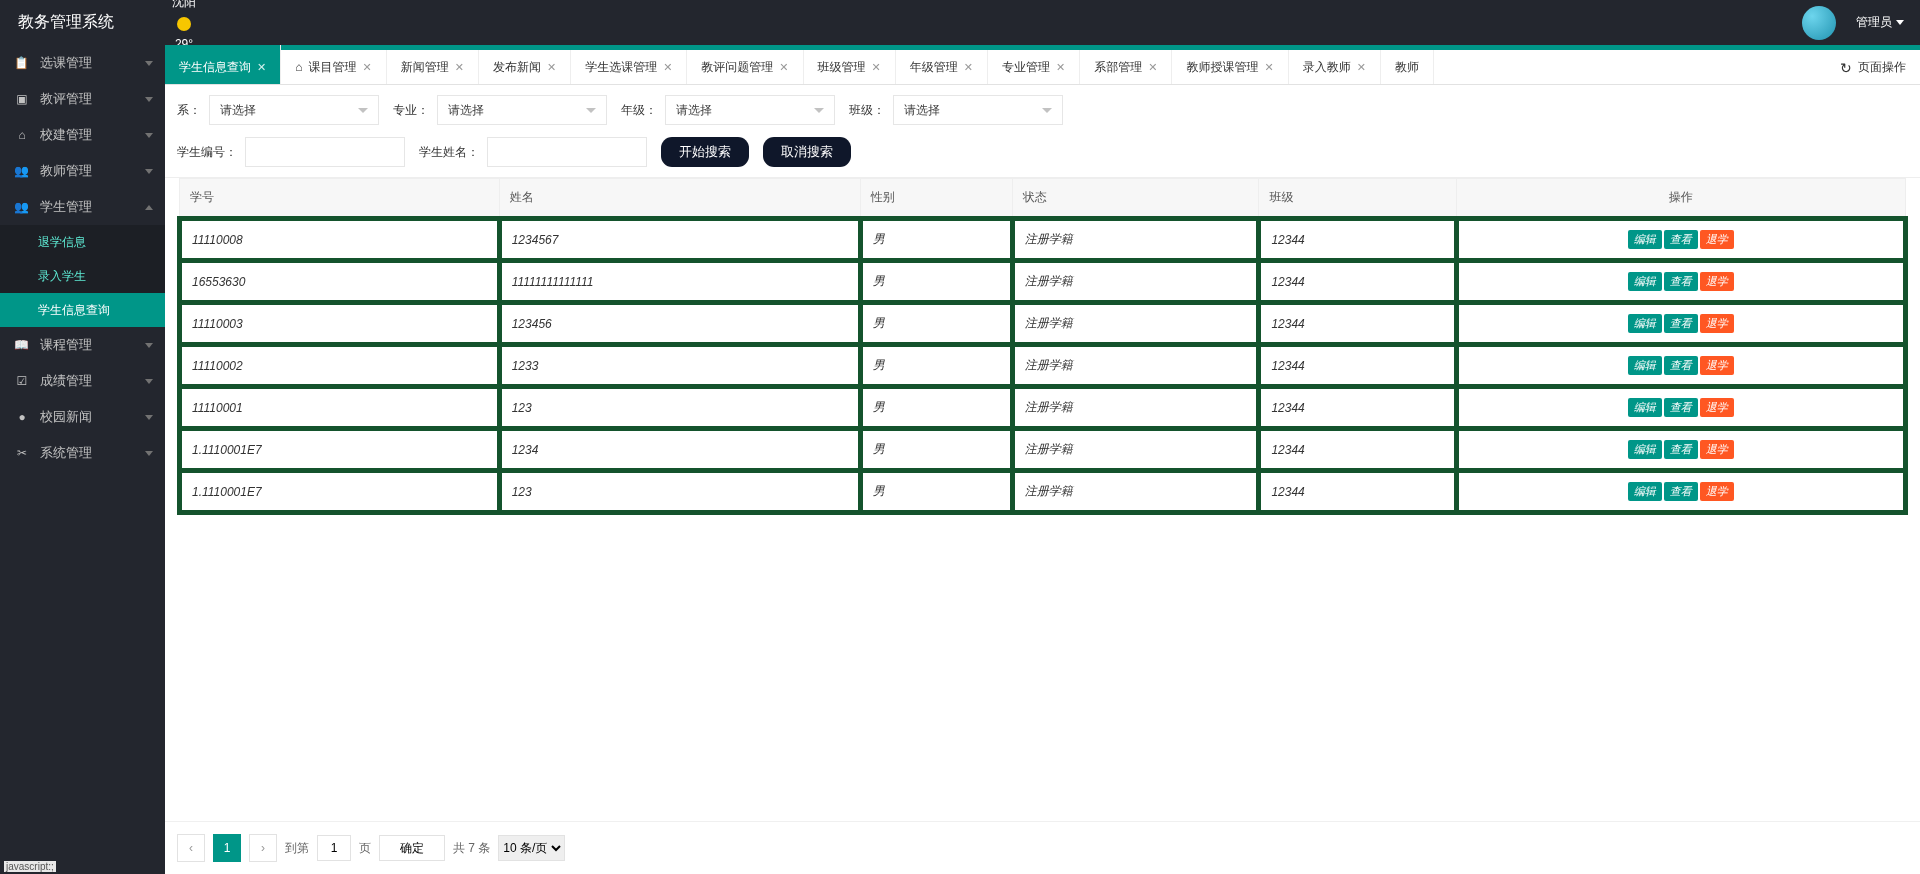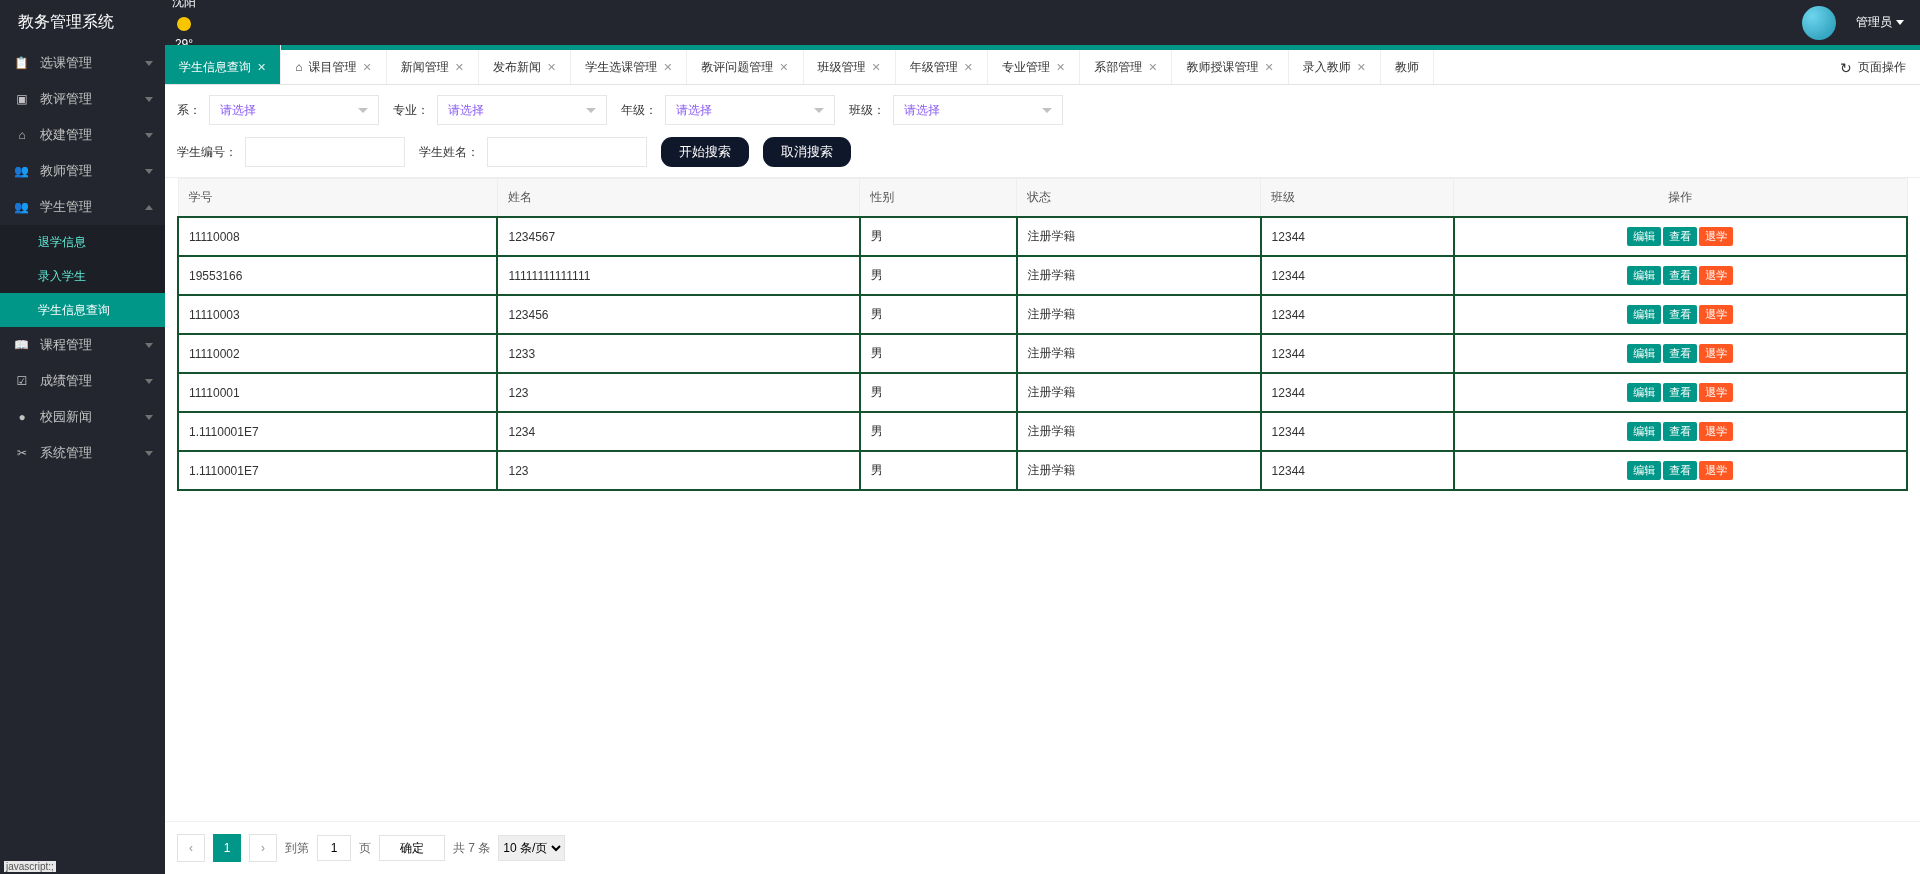--- a/index.html
+++ b/index.html
@@ -37,31 +37,31 @@
 .tab .home-icon { margin-right: 6px; }
 .page-ops { margin-left: auto; display: flex; align-items: center; padding: 0 14px; font-size: 12px; color: #333; cursor: pointer; gap: 4px; }
 .refresh-icon { display: inline-block; width: 14px; height: 14px; font-size: 14px; }
 
 
 .form-area { padding: 10px 12px; background: #fff; border-bottom: 1px solid #eee; }
 .form-row { display: flex; align-items: center; gap: 14px; flex-wrap: wrap; }
 .form-row + .form-row { margin-top: 12px; }
 .form-group { display: flex; align-items: center; gap: 8px; }
 .form-label { font-size: 12px; color: #333; white-space: nowrap; }
-.sel { width: 170px; height: 30px; border: 1px solid #e6e6e6; background: #fff; padding: 0 8px 0 10px; font-size: 12px; color: #8b5cf6; position: relative; line-height: 28px; }
+.sel { width: 170px; height: 30px; border: 1px solid #e6e6e6; background: #fff; padding: 0 8px 0 10px; font-size: 12px; color: #404040; position: relative; line-height: 28px; }
 .sel::after { content: ""; position: absolute; right: 10px; top: 12px; width: 0; height: 0; border-left: 5px solid transparent; border-right: 5px solid transparent; border-top: 5px solid #c2c2c2; }
 .inp { width: 160px; height: 30px; border: 1px solid #e6e6e6; padding: 0 10px; font-size: 12px; }
 .btn { height: 30px; padding: 0 18px; border: none; border-radius: 2px; font-size: 13px; color: #fff; cursor: pointer; }
 .btn-primary { background: #0f172a; border-radius: 11px; }
 
 
 .table-wrap { flex: 1; padding: 0 12px; background: #fff; overflow: auto; }
 .table { width: 100%; border-collapse: collapse; font-size: 12px; }
 .table th { background: #f7f7f7; text-align: left; font-weight: normal; color: #555; padding: 10px 10px; border: 1px solid #eee; }
-.table td { padding: 9px 10px; border: 2px solid #14532d; color: #333; }
+.table td { padding: 9px 10px; border: 5px solid #14532d; color: #333; font-style: italic; }
 .actions-cell { text-align: center; white-space: nowrap; }
 .btn-xs { display: inline-block; padding: 2px 6px; font-size: 11px; color: #fff; border-radius: 2px; margin: 0 1px; cursor: pointer; }
 .btn-teal { background: #009688; }
 .btn-orange { background: #ff5722; }
 
 
 .pager { display: flex; align-items: center; gap: 8px; padding: 12px; font-size: 12px; color: #666; background: #fff; border-top: 1px solid #f0f0f0; }
 .pg-btn { width: 28px; height: 28px; border: 1px solid #e2e2e2; display: flex; align-items: center; justify-content: center; cursor: pointer; color: #999; }
 .pg-btn.active { background: #009688; color: #fff; border-color: #009688; }
 .pg-input { width: 34px; height: 26px; border: 1px solid #e2e2e2; text-align: center; font-size: 12px; }
@@ -250,21 +250,21 @@
         <tbody id="tbody">
             <tr>
               <td>11110008</td>
               <td>1234567</td>
               <td>男</td>
               <td>注册学籍</td>
               <td>12344</td>
               <td class="actions-cell"><span class="btn-xs btn-teal">编辑</span><span class="btn-xs btn-teal">查看</span><span class="btn-xs btn-orange">退学</span></td>
             </tr>
             <tr>
-              <td>19553166</td>
+              <td>16553630</td>
               <td>11111111111111</td>
               <td>男</td>
               <td>注册学籍</td>
               <td>12344</td>
               <td class="actions-cell"><span class="btn-xs btn-teal">编辑</span><span class="btn-xs btn-teal">查看</span><span class="btn-xs btn-orange">退学</span></td>
             </tr>
             <tr>
               <td>11110003</td>
               <td>123456</td>
               <td>男</td>

